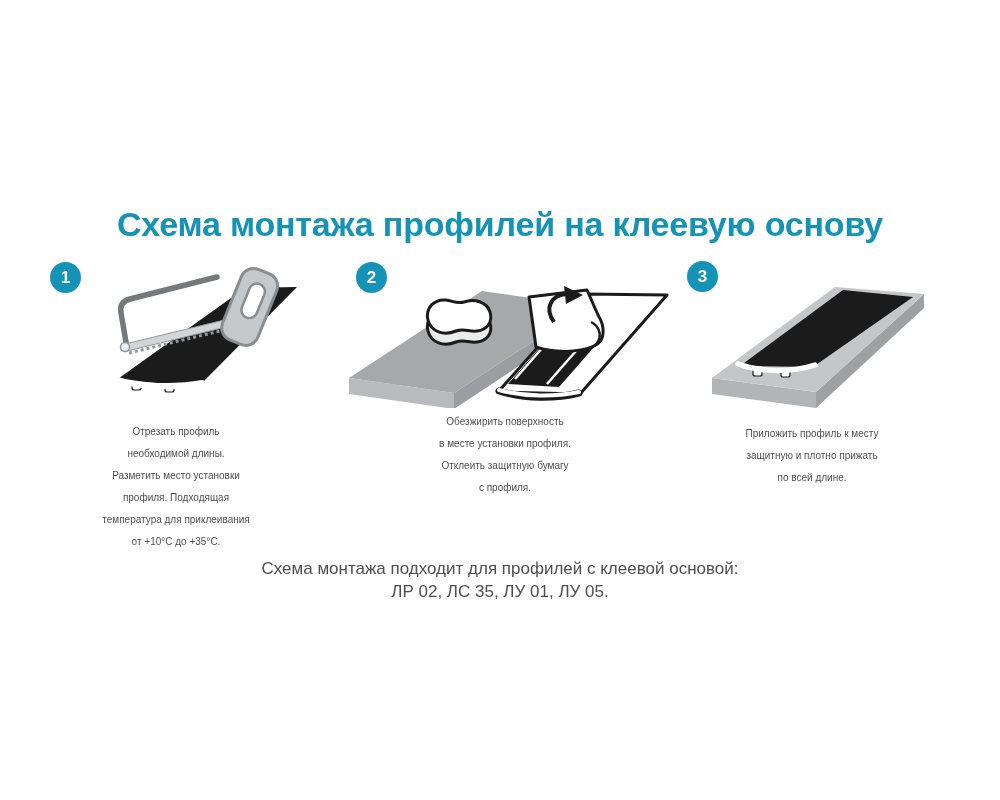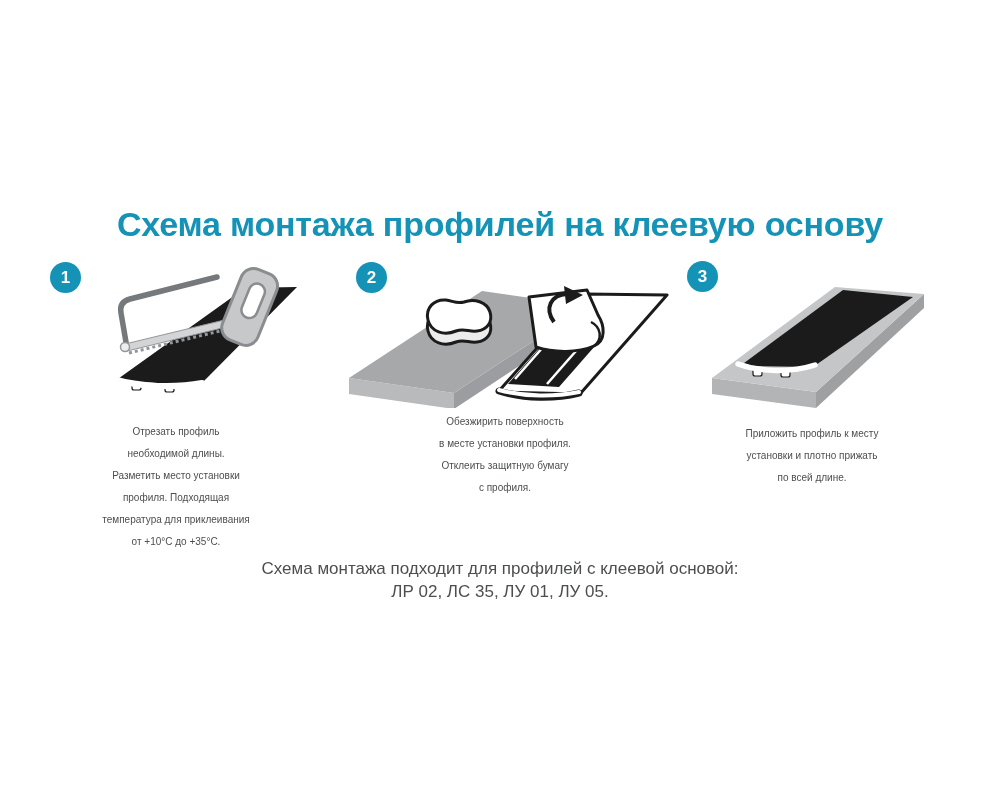--- a/index.html
+++ b/index.html
@@ -114,21 +114,21 @@
 необходимой длины.
 Разметить место установки
 профиля. Подходящая
 температура для приклеивания
 от +10°С до +35°С.</div>
   <div class="caption caption-2">Обезжирить поверхность
 в месте установки профиля.
 Отклеить защитную бумагу
 с профиля.</div>
   <div class="caption caption-3">Приложить профиль к месту
-установки и плотно прижать
+защитную и плотно прижать
 по всей длине.</div>
 
   <div class="footer">
     <div>Схема монтажа подходит для профилей с клеевой основой:</div>
     <div>ЛР 02, ЛС 35, ЛУ 01, ЛУ 05.</div>
   </div>
 
 </div>
 
 </body></html>

